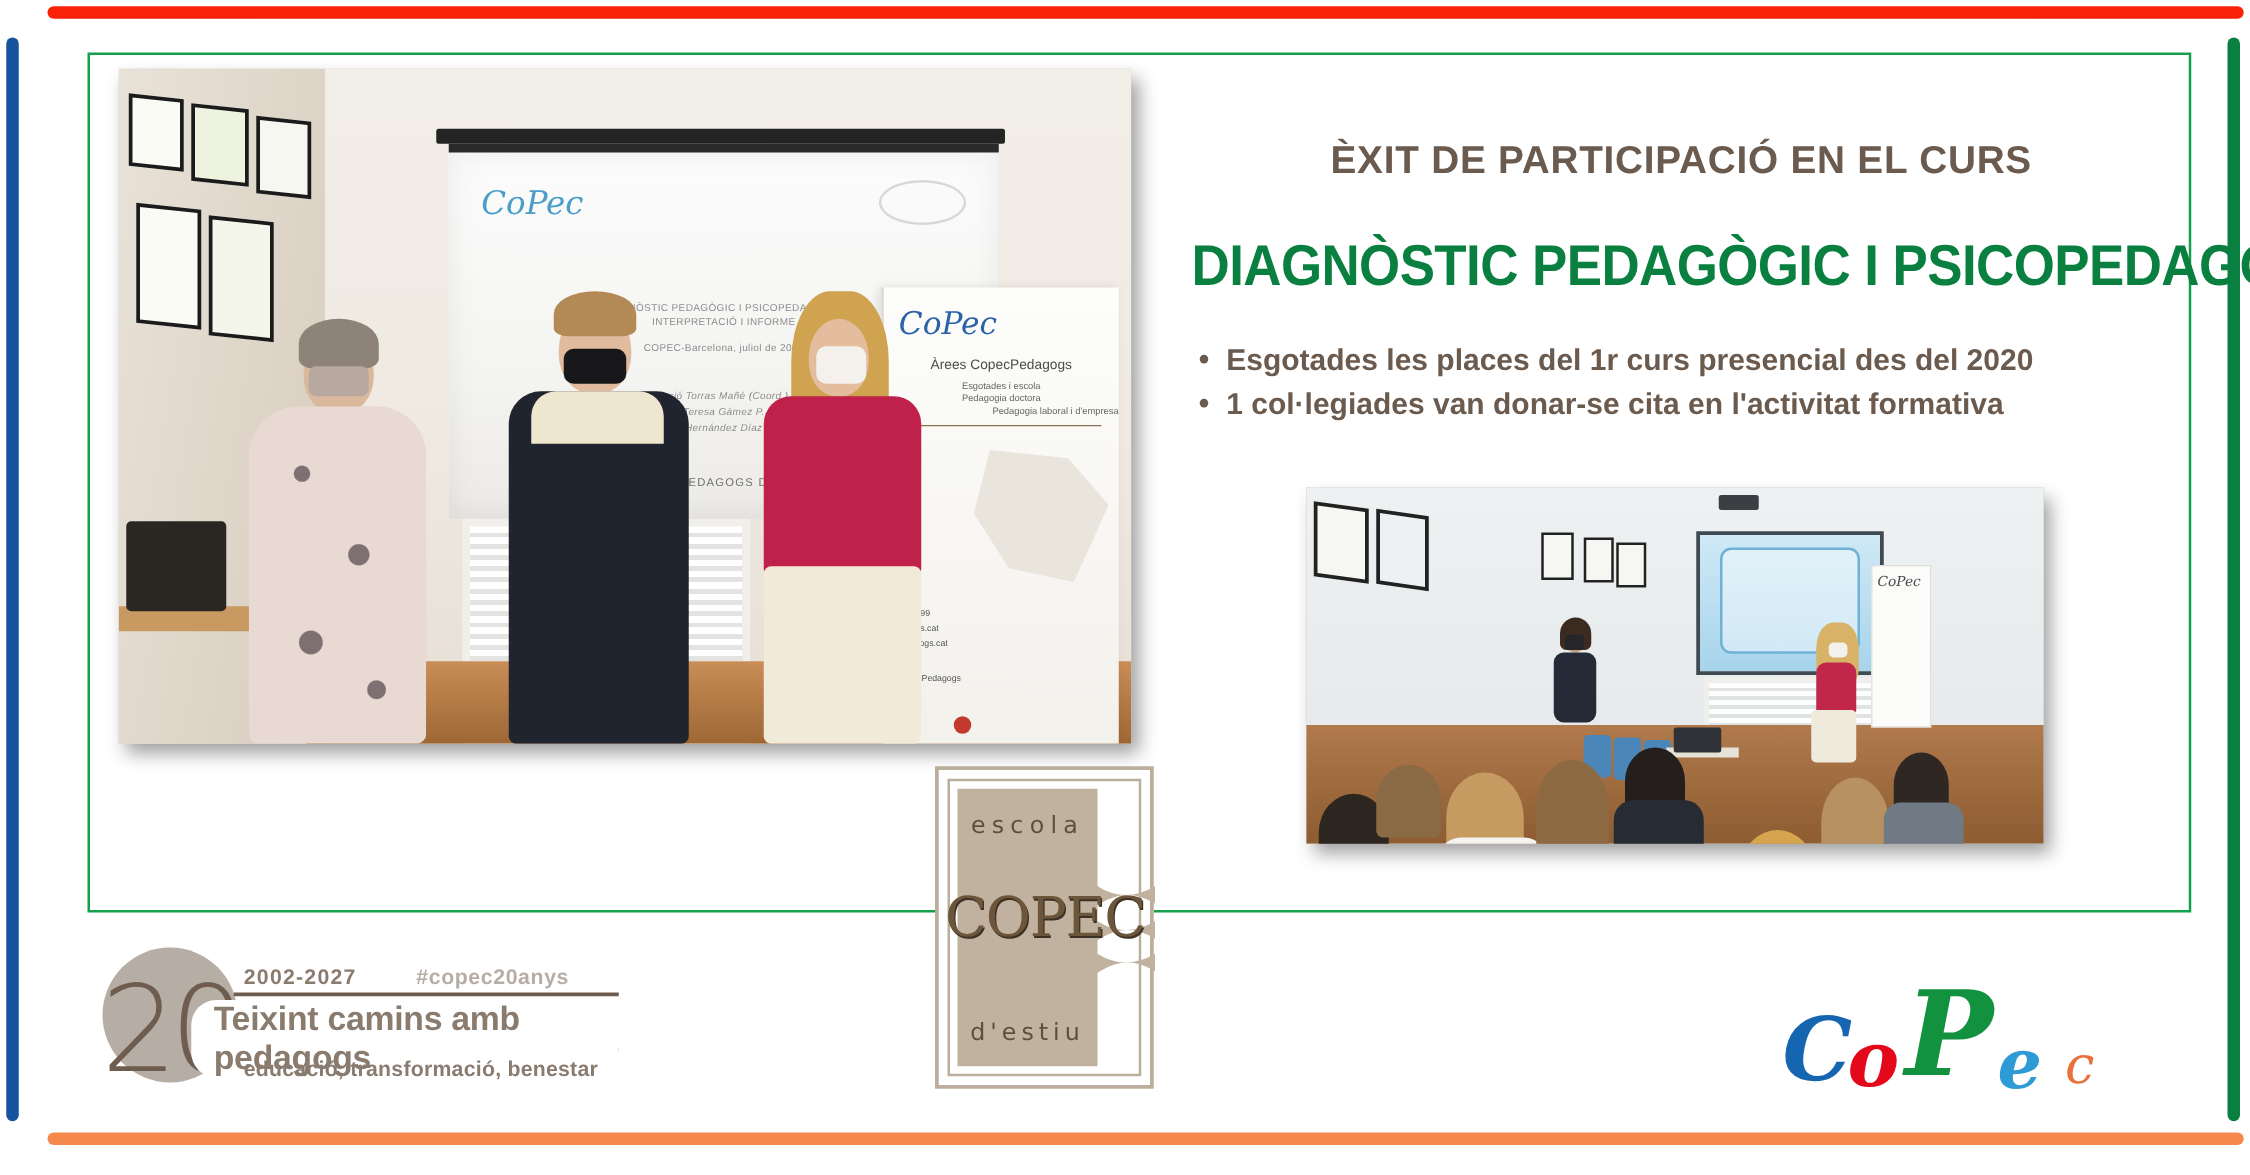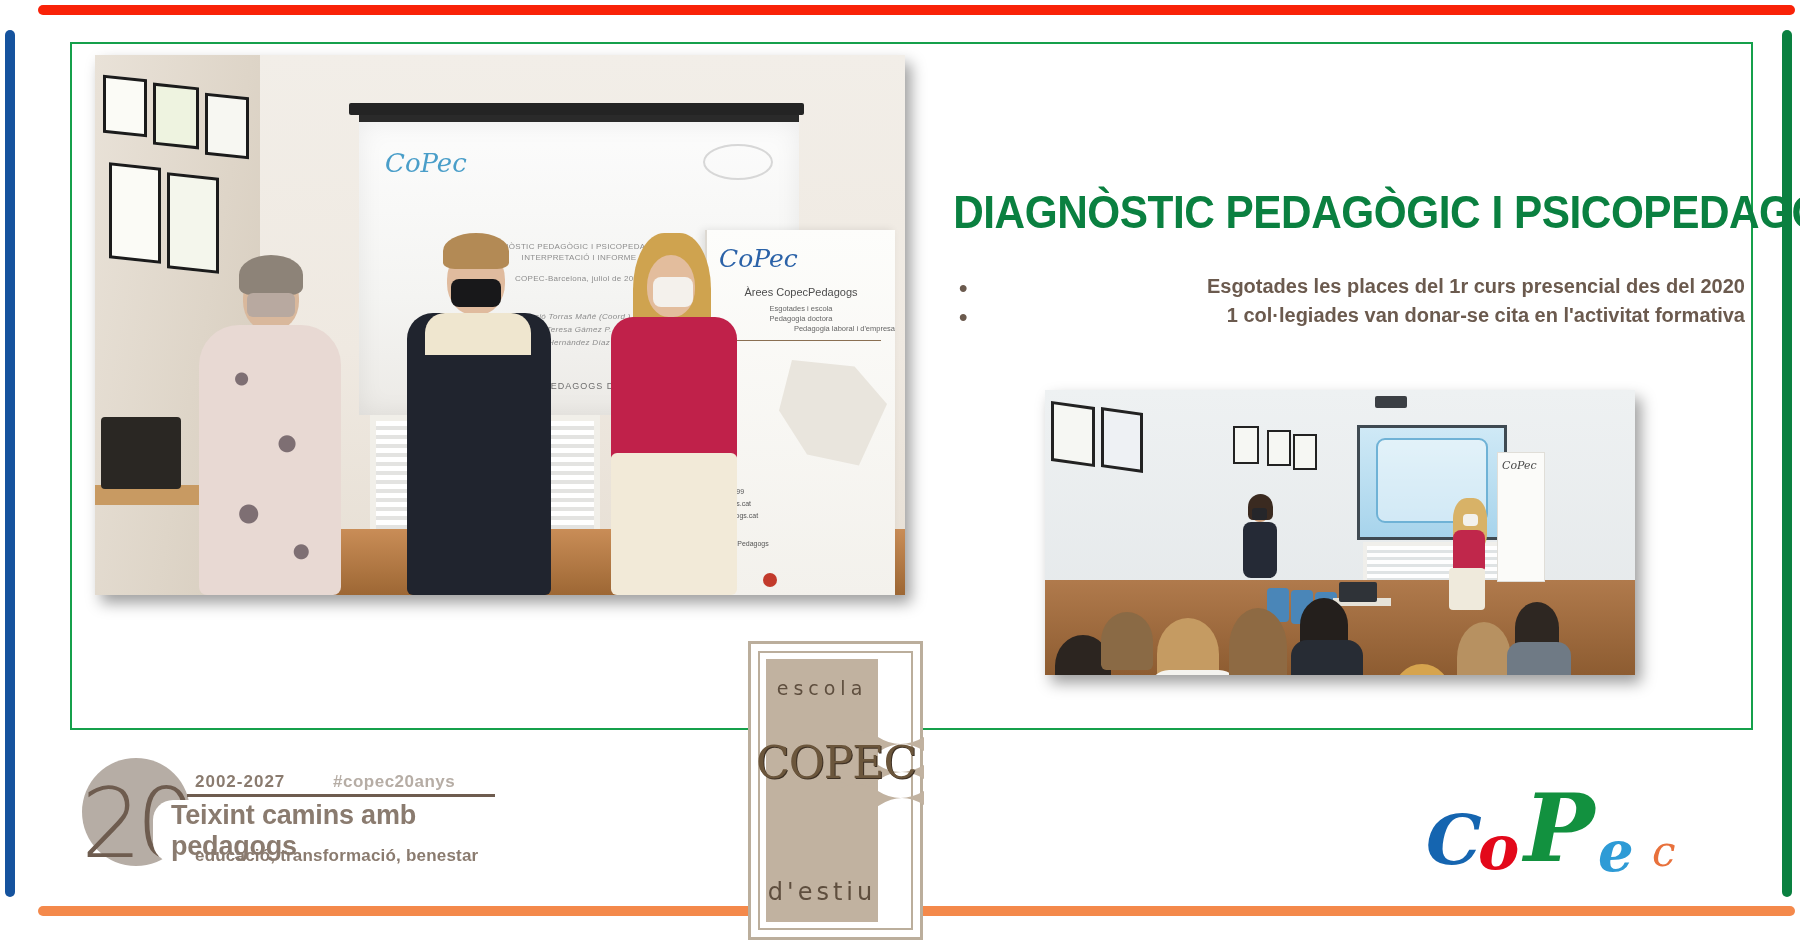--- a/index.html
+++ b/index.html
@@ -125,23 +125,22 @@
   }
   .bigtitle {
     position: absolute; left: 920px; top: 185px; width: 830px;
     text-align: center; color: #0A8040;
     font-weight: bold; font-size: 46px; letter-spacing: -0.5px;
     transform: scaleX(0.92); transform-origin: center center;
     white-space: nowrap;
   }
   .bullets {
     position: absolute; left: 955px; top: 272px; width: 790px;
-    color: #6B5A4E; font-weight: bold; font-size: 20px; line-height: 1.45;
+    color: #6B5A4E; font-weight: bold; font-size: 24px; line-height: 1.45;
     list-style: none;
-    text-align: right;
   }
   .bullets li { position: relative; padding-left: 26px; }
   .bullets li::before {
     content: "\2022"; position: absolute; left: 4px; top: -1px; font-size: 24px;
   }
 
   
   
   #logo20 { position: absolute; left: 75px; top: 758px; width: 420px; height: 122px; }
   .l20-circle {
@@ -168,42 +167,42 @@
     position: absolute; left: 78px; top: 42px; font-size: 27px;
     color: #8A7B6F; font-weight: bold; letter-spacing: -.2px;
     background: #fff; padding: 0 8px 0 18px; border-radius: 20px;
   }
   .l20-sub {
     position: absolute; left: 120px; top: 88px; font-size: 17px;
     color: #8A7B6F; letter-spacing: .2px; font-weight: bold;
   }
 
   
-  #logoEstiu { position: absolute; left: 748px; top: 641px; width: 175px; height: 299px; border-radius: 32px; }
+  #logoEstiu { position: absolute; left: 748px; top: 613px; width: 175px; height: 258px; border-radius: 32px; }
   .le-outer { position: absolute; inset: 0; border: 3px solid #BBAE9C; background:#fff; }
   .le-inner {
     position: absolute; left: 10px; top: 10px; right: 10px; bottom: 10px;
     border: 2px solid #BBAE9C;
   }
   .le-fill {
     position: absolute; left: 18px; top: 18px; width: 112px; bottom: 18px;
     background: #C1B2A0;
   }
   .le-escola {
     position: absolute; left: 18px; top: 36px; width: 112px; text-align: center;
     font-family: "DejaVu Sans", sans-serif; font-size: 19px; color: #5E4E3E; letter-spacing: 5px;
   }
   .le-copec {
     position: absolute; left: 8px; top: 96px; width: 160px; text-align: center;
     font-family: "DejaVu Serif", serif; font-size: 44px; color: #6B563C;
     letter-spacing: -1px; text-shadow: 1px 1px 0 #3d3024;
   }
   .le-estiu {
     position: absolute; left: 18px; bottom: 34px; width: 112px; text-align: center;
-    font-family: "DejaVu Sans", sans-serif; font-size: 24px; color: #5E4E3E; letter-spacing: 4px;
+    font-family: "DejaVu Sans", sans-serif; font-size: 19px; color: #5E4E3E; letter-spacing: 4px;
   }
   .le-wave { position: absolute; left: 88px; top: 86px; width: 90px; height: 80px; }
 
   
   #logoCopec {
     position: absolute; left: 1420px; top: 775px; width: 320px; height: 120px;
   }
   .cp-glyph {
     position: absolute; font-family: "DejaVu Serif", serif; font-style: italic;
     line-height: 1; font-weight: bold;
@@ -341,20 +340,21 @@
       <div style="position:absolute;left:348px;top:274px;width:58px;height:62px;background:#d6a44e;border-radius:50% 50% 10% 10%;"></div>
 
       <div style="position:absolute;left:412px;top:232px;width:54px;height:72px;background:#b79161;border-radius:50% 50% 8% 8%;"></div>
 
       <div style="position:absolute;left:470px;top:212px;width:44px;height:52px;background:#2e2722;border-radius:50% 50% 10% 10%;"></div>
       <div style="position:absolute;left:462px;top:252px;width:64px;height:70px;background:#6f7a85;border-radius:14px 14px 0 0;"></div>
     </div>
 
   </div>
 
+  <div class="eyebrow">ÈXIT DE PARTICIPACIÓ EN EL CURS</div>
   <div class="bigtitle">DIAGNÒSTIC PEDAGÒGIC I PSICOPEDAGÒGIC</div>
   <ul class="bullets">
     <li>Esgotades les places del 1r curs presencial des del 2020</li>
     <li>1 col·legiades van donar-se cita en l'activitat formativa</li>
   </ul>
 
   <div id="logo20">
     <div class="l20-circle"></div>
     <div class="l20-2">20</div>
     <div class="l20-years">2002-2027</div>

